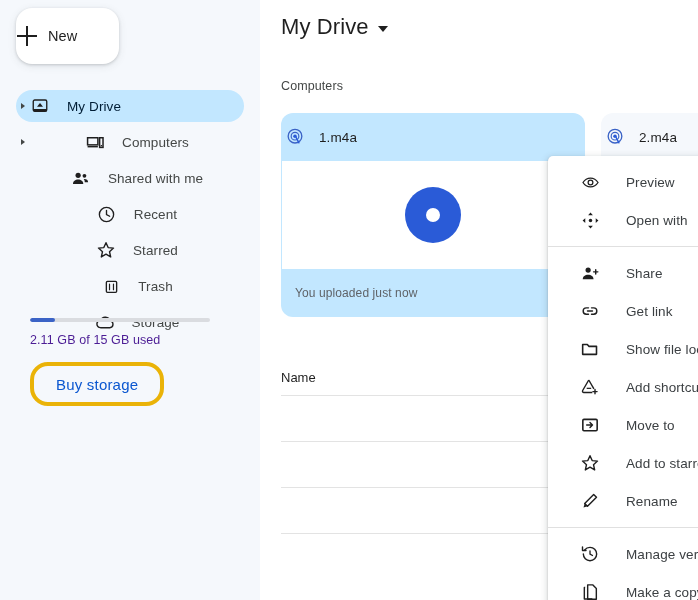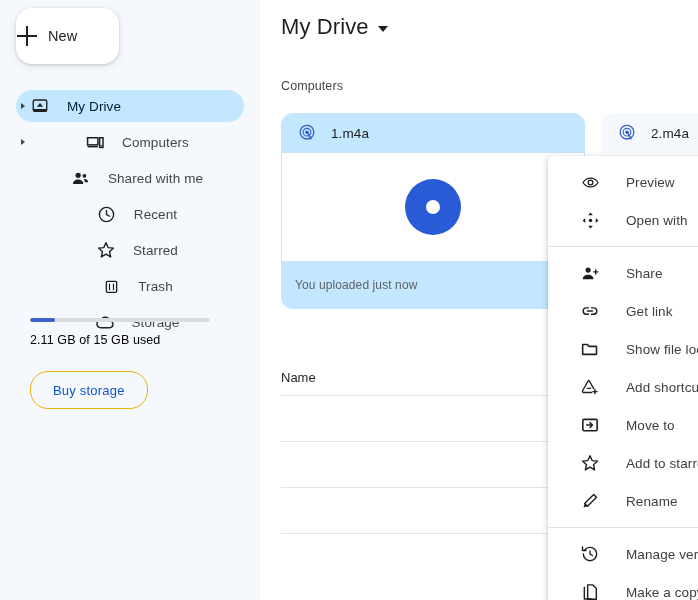--- a/index.html
+++ b/index.html
@@ -121,33 +121,33 @@
   }
   .bar-fill {
     position: absolute;
     left: 0; top: 0; bottom: 0;
     background: #3b63c6;
     border-radius: 2px;
   }
   .storage-text {
     margin-top: 11px;
     font-size: 12.5px;
-    color: #000000;
+    color: #4c1d95;
     letter-spacing: .1px;
   }
   .buy-btn {
-    margin-top: 24px;
+    margin-top: 15px;
     display: inline-flex;
     align-items: center;
     justify-content: center;
     height: 36px;
     padding: 0 22px;
-    border: 1px solid #eab308;
+    border: 4px solid #eab308;
     border-radius: 18px;
-    font-size: 13px;
+    font-size: 15px;
     color: #0b57d0;
     background: transparent;
     cursor: pointer;
     letter-spacing: .2px;
   }
 
   
   .main {
     flex: 1;
     position: relative;
@@ -193,24 +193,24 @@
   }
   .card {
     width: 304px;
     background: #f5f8fc;
     border-radius: 12px;
     overflow: hidden;
     cursor: pointer;
   }
   .card.selected { background: #c2e7ff; }
   .card-head {
-    height: 40px;
-    display: flex;
-    align-items: center;
-    padding: 0 16px;
+    height: 48px;
+    display: flex;
+    align-items: center;
+    padding: 0 4px;
     gap: 14px;
     box-sizing: border-box;
   }
   .card-name {
     font-size: 13.5px;
     color: #1f1f1f;
     font-weight: 500;
     letter-spacing: .1px;
   }
   .card-thumb {

